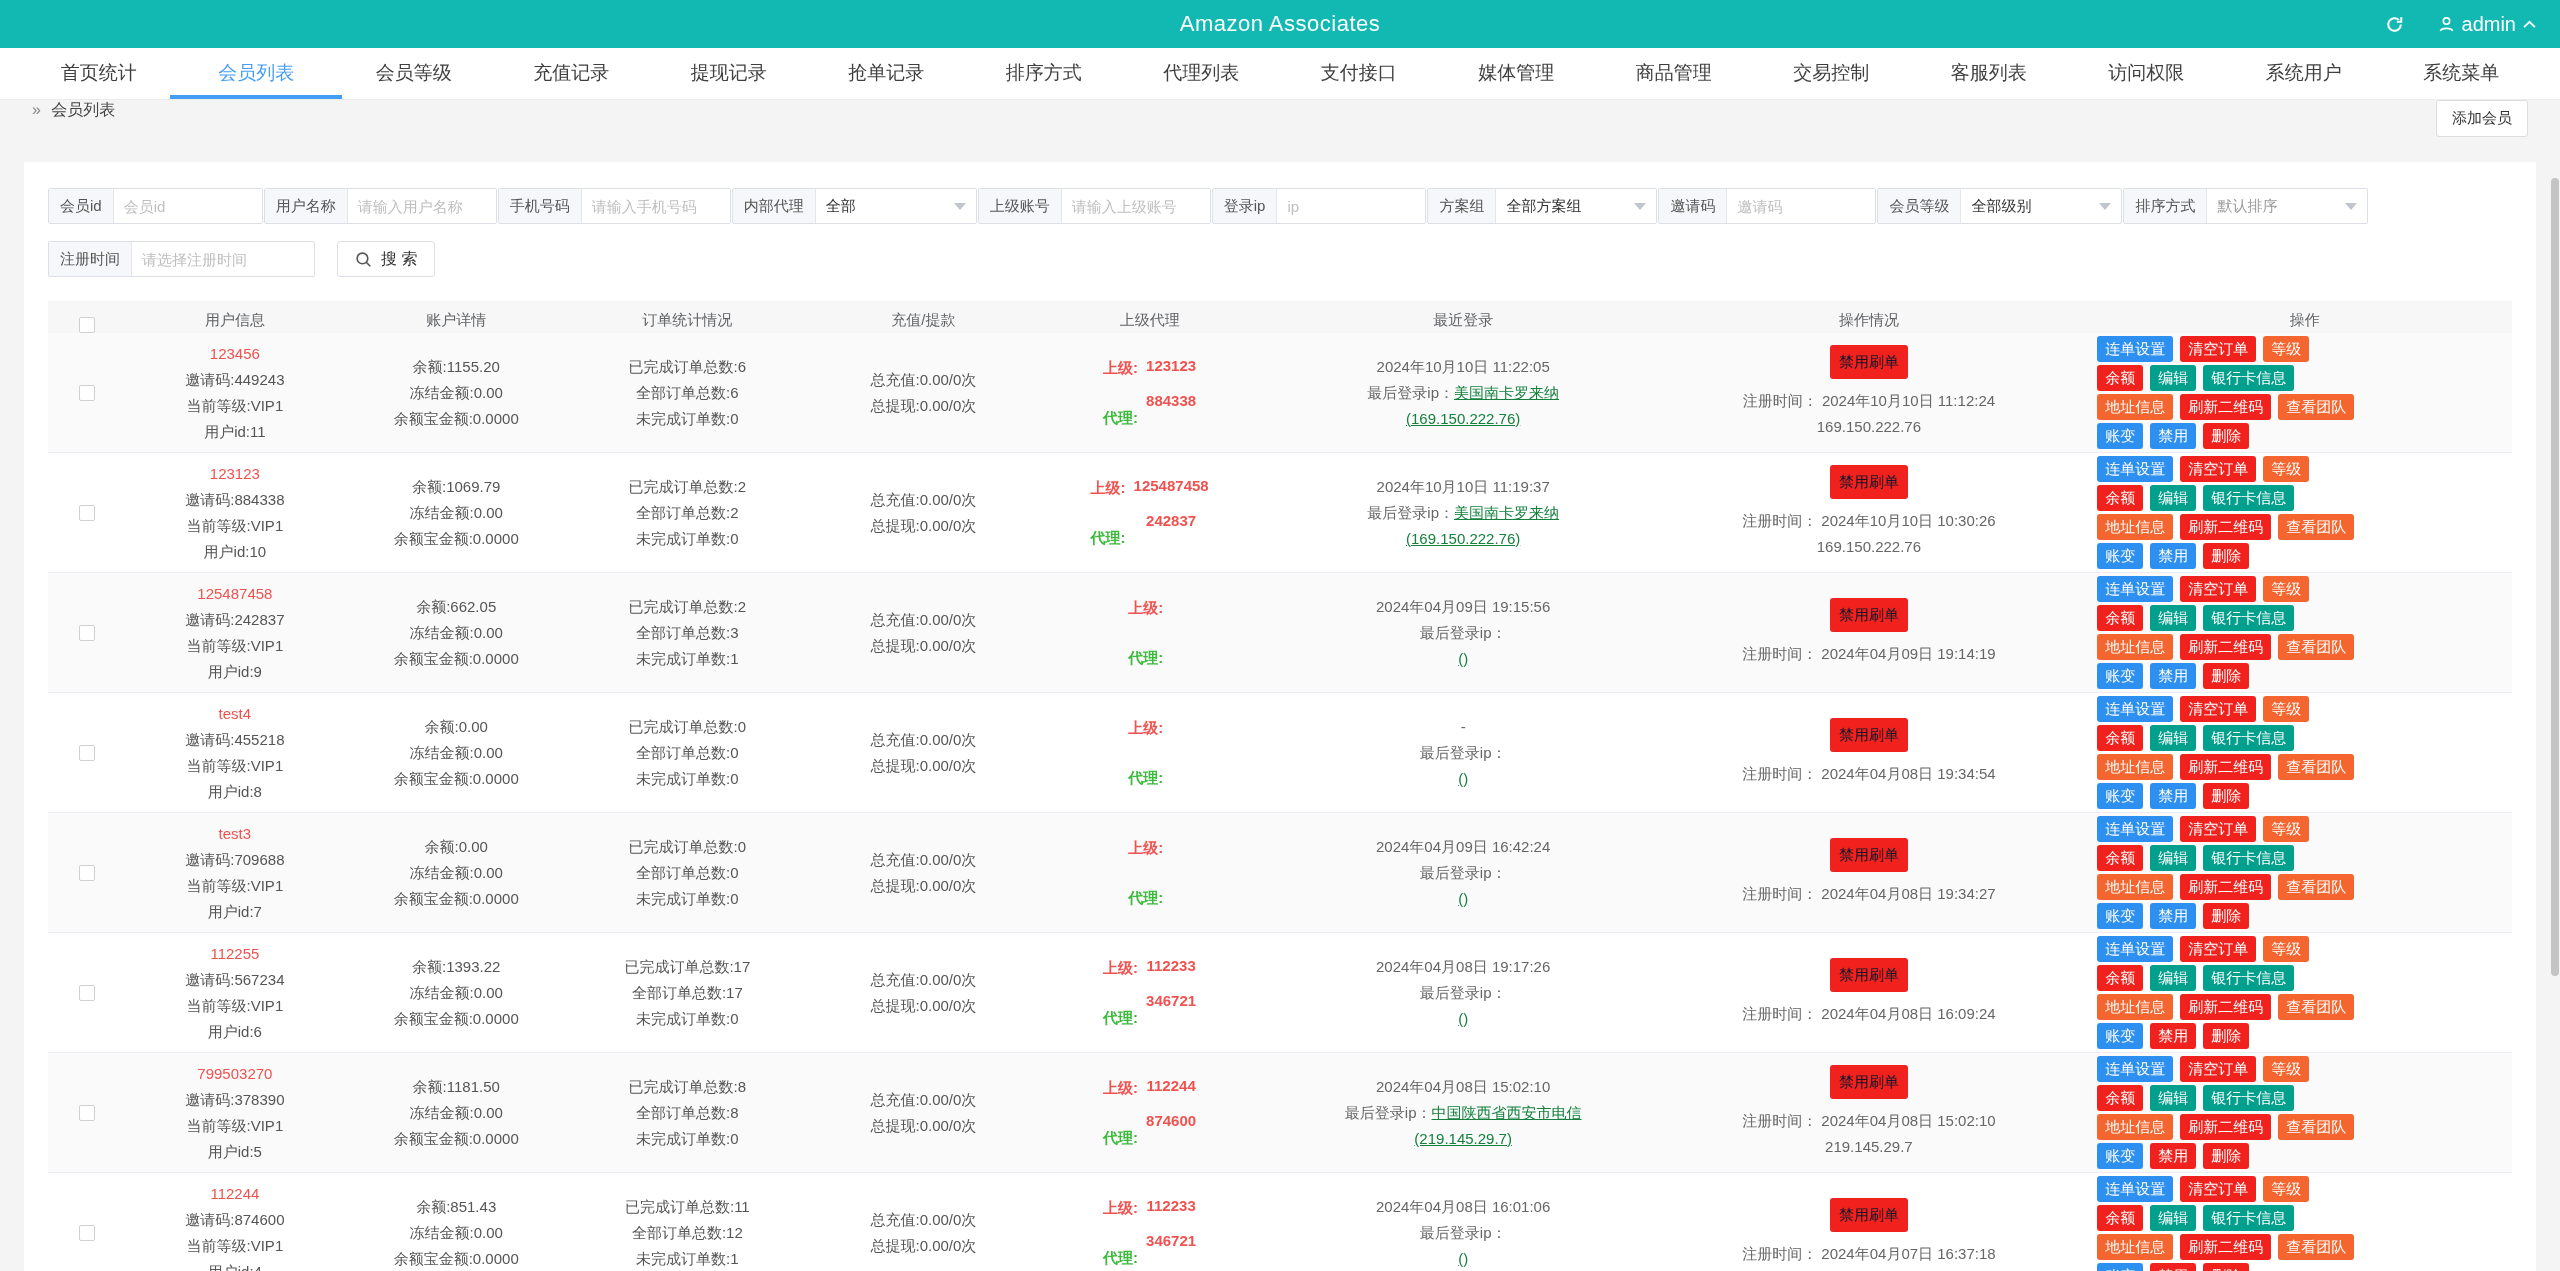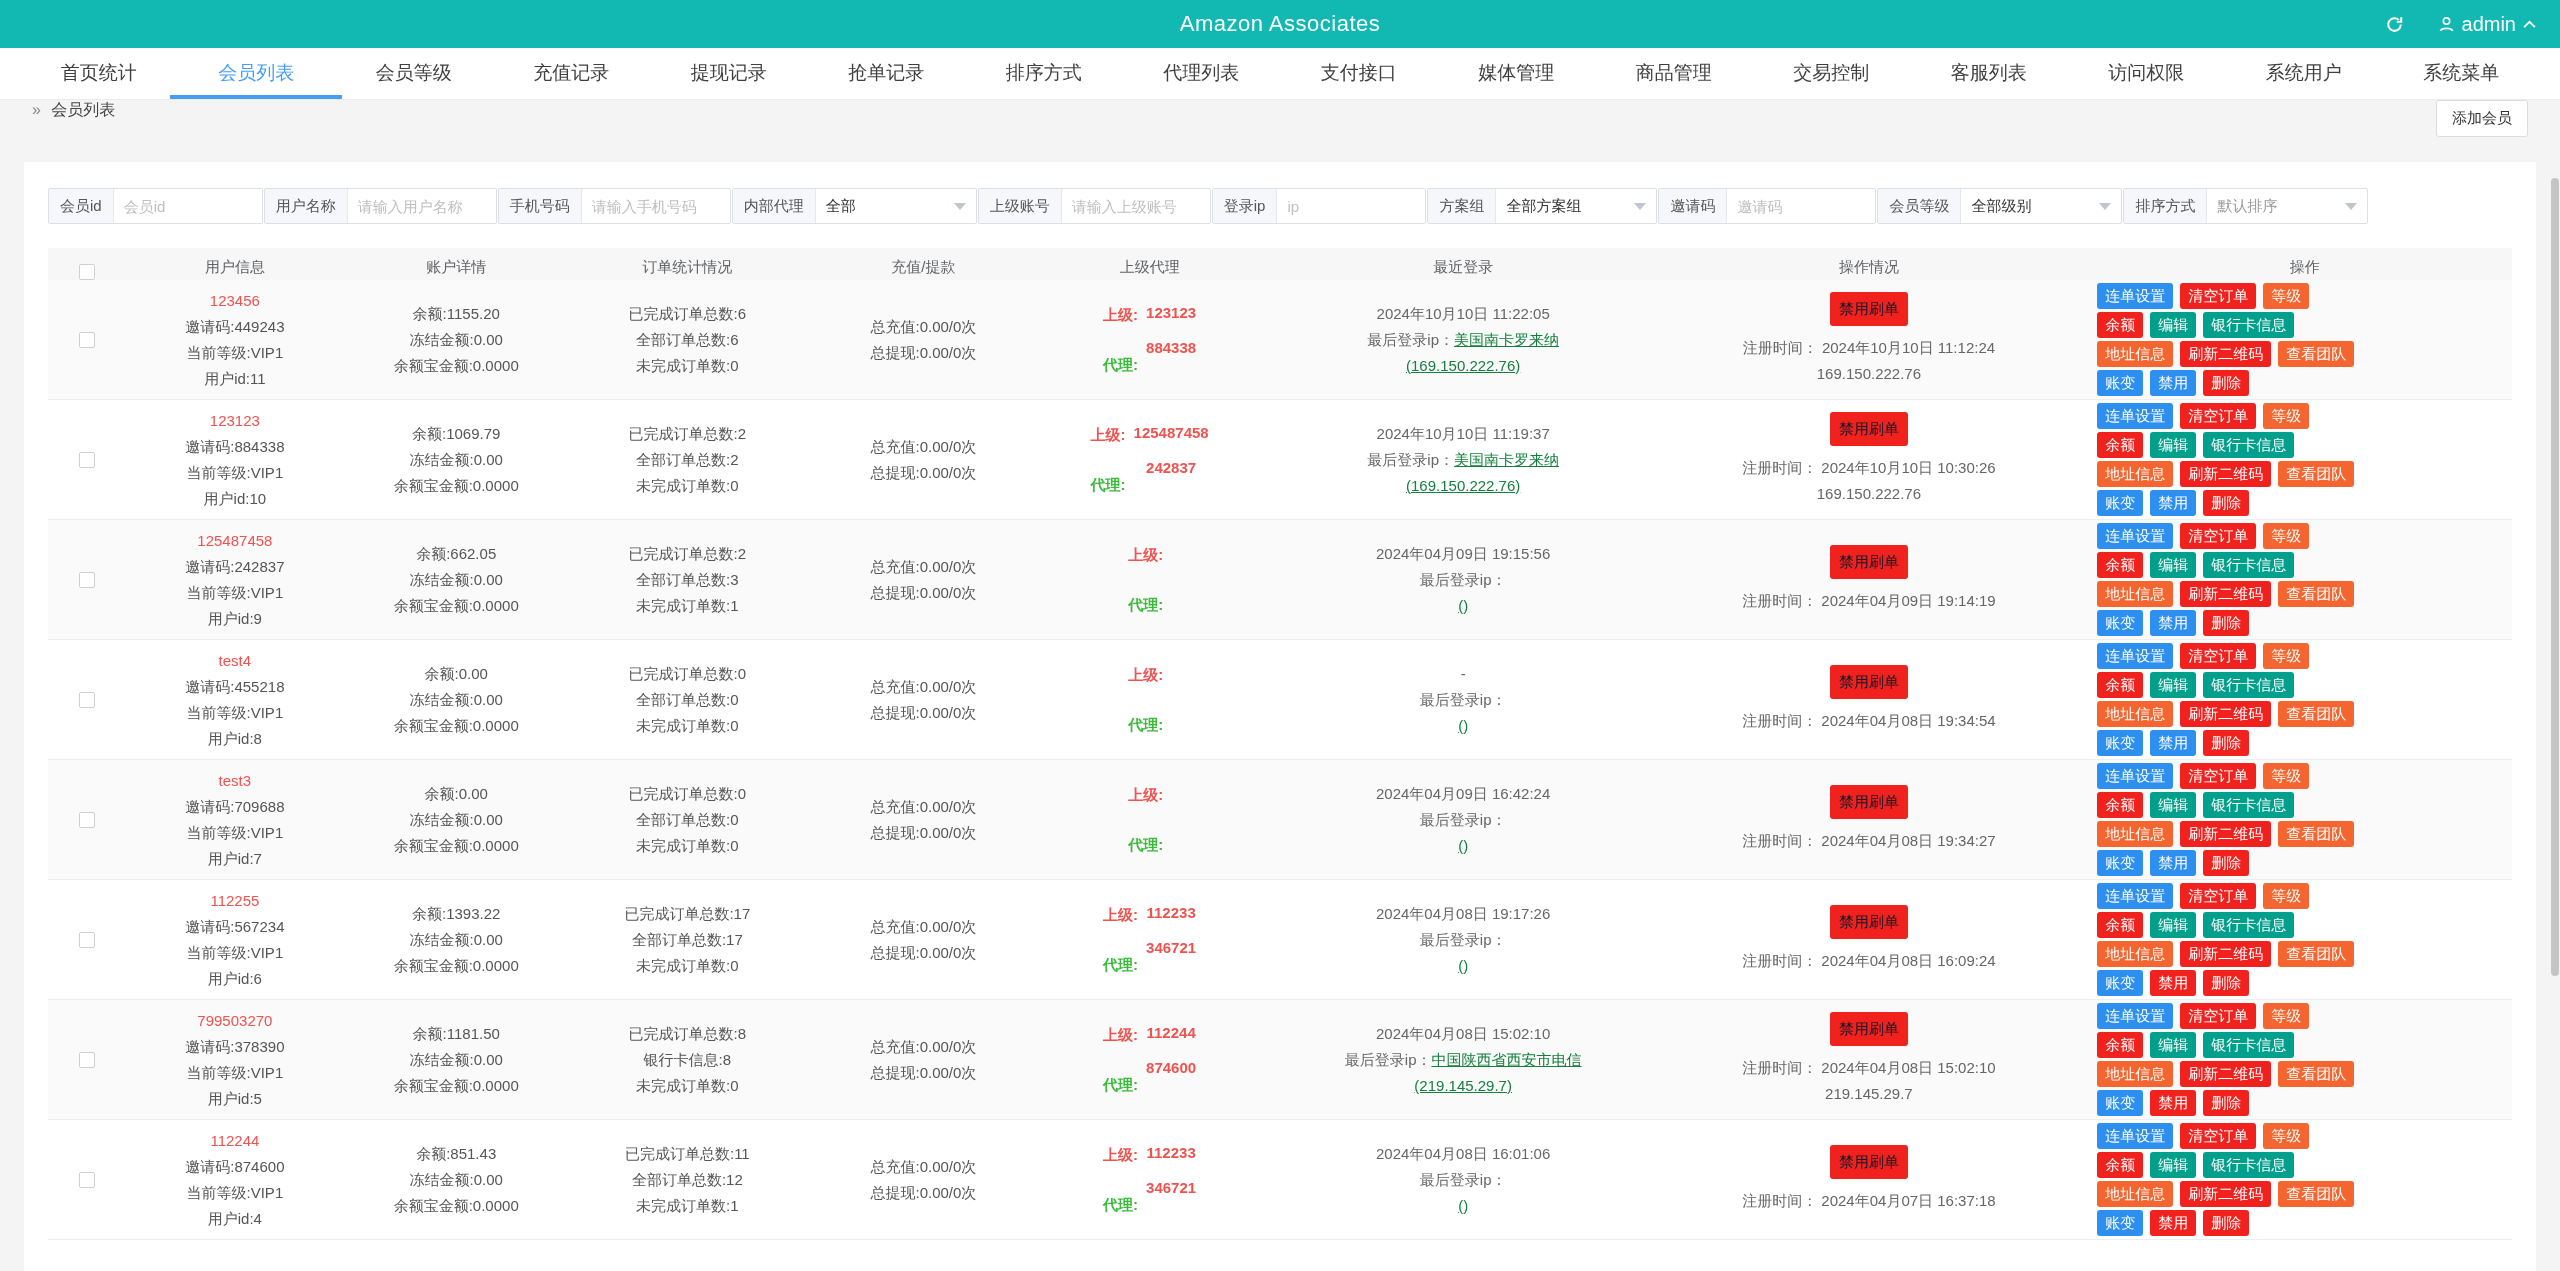--- a/index.html
+++ b/index.html
@@ -197,20 +197,37 @@
         </div>
       </div>
       <div class="fgroup">
         <span class="flabel">排序方式</span>
         <div class="fsel muted">
           <span>默认排序</span>
           <span class="caret"></span>
         </div>
       </div>
     </div>
+  <div class="filter-row2">
+    <span id="filter-row-2" style="display:flex;gap:22px;">
+        <div class="fgroup wide">
+          <span class="flabel">注册时间</span>
+          <input placeholder="请选择注册时间" style="">
+        </div>
+      </span>
+    <button class="search-btn">
+      <span style="display:flex;">
+        <svg width="17" height="17" viewBox="0 0 16 16">
+            <circle cx="7" cy="7" r="5" stroke="#555" fill="none" stroke-width="1.5"></circle>
+            <path d="M10.8 10.8 14.4 14.4" stroke="#555" stroke-width="1.5"></path>
+          </svg>
+      </span>
+      <span>搜 索</span>
+    </button>
+  </div>
 
   <div class="tbl">
     <div class="t-head" id="t-head">
         <div class="col-cb cell">
           <span class="cb"></span>
         </div>
         <div class="col-user cell">用户信息</div>
         <div class="col-acct cell">账户详情</div>
         <div class="col-orders cell">订单统计情况</div>
         <div class="col-funds cell">充值/提款</div>
@@ -631,21 +648,21 @@
             <div>当前等级:VIP1</div>
             <div>用户id:5</div>
           </div>
           <div class="col-acct cell">
             <div>余额:1181.50</div>
             <div>冻结金额:0.00</div>
             <div>余额宝金额:0.0000</div>
           </div>
           <div class="col-orders cell">
             <div>已完成订单总数:8</div>
-            <div>银行卡信息:8</div>
+            <div>全部订单总数:8</div>
             <div>未完成订单数:0</div>
           </div>
           <div class="col-funds cell">
             <div>总充值:0.00/0次</div>
             <div>总提现:0.00/0次</div>
           </div>
           <div class="col-agent cell">
             <div class="agent-wrap">
               <div class="agent-labels">
                 <div class="lab-parent">上级:</div>

